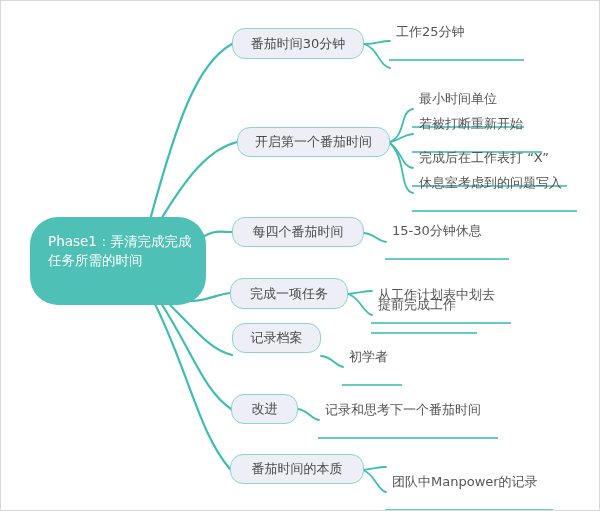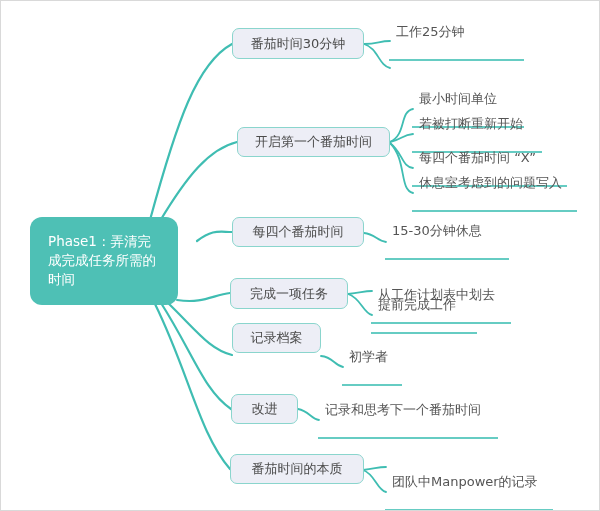--- a/index.html
+++ b/index.html
@@ -1,27 +1,27 @@
 <!DOCTYPE html>
 <html style="--teal: #4EC0B5; --box-fill: #EDEEF6; --box-border: #8AD5CD; --box-text: #4B4B4B; --leaf-text: #555555; --underline: #66CCC3; --root-text: #FFFFFF;"><head>
 <meta charset="utf-8">
 <style>
   html,body{margin:0;padding:0;background:#fff;font-family:"DejaVu Sans","Liberation Sans",sans-serif;}
   #canvas{position:relative;width:598px;height:509px;border:1px solid #d9d9d9;background:#ffffff;overflow:hidden;}
   #wires{position:absolute;left:0;top:0;width:600px;height:511px;pointer-events:none;}
 
   .root{
-    position:absolute;left:29px;top:216px;width:148px;height:88px;box-sizing:border-box;
-    background:var(--teal);border-radius:12px;color:var(--root-text);
+    position:absolute;left:29px;top:216px;width:176px;height:88px;box-sizing:border-box;
+    background:var(--teal);border-radius:28px;color:var(--root-text);
     font-size:13.5px;line-height:19px;padding:15px 14px 0 18px;
     word-break:break-all;z-index:3;
   }
   .topic{
     position:absolute;box-sizing:border-box;z-index:3;
-    background:var(--box-fill);border:1.5px solid var(--box-border);border-radius:7px;
+    background:var(--box-fill);border:1.5px solid var(--box-border);border-radius:13px;
     color:var(--box-text);font-size:13px;
     display:flex;align-items:center;justify-content:center;white-space:nowrap;
   }
   .leaf{
     position:absolute;box-sizing:border-box;z-index:3;
     color:var(--leaf-text);font-size:13px;line-height:19px;
     padding:0 4px 18px 7px;border-bottom:2px solid var(--underline);
     white-space:nowrap;overflow:visible;
   }
 </style>
@@ -64,21 +64,21 @@
   <div class="topic" style="left:229px;top:277px;width:118px;height:31px">完成一项任务</div>
   <div class="topic" style="left:231px;top:216px;width:132px;height:30px">每四个番茄时间</div>
   <div class="topic" style="left:231px;top:322px;width:89px;height:30px">记录档案</div>
   <div class="topic" style="left:230px;top:393px;width:67px;height:30px">改进</div>
   <div class="topic" style="left:229px;top:453px;width:134px;height:30px">番茄时间的本质</div>
 
   <div class="leaf" style="left:388px;top:21px;width:135px">工作25分钟</div>
 
   <div class="leaf" style="left:411px;top:88px;width:112px">最小时间单位</div>
   <div class="leaf" style="left:411px;top:113px;width:130px">若被打断重新开始</div>
-  <div class="leaf" style="left:411px;top:147px;width:155px">每四个番茄时间 “X”</div>
+  <div class="leaf" style="left:411px;top:147px;width:155px">完成后在工作表打 “X”</div>
   <div class="leaf" style="left:411px;top:172px;width:165px">休息室考虑到的问题写入</div>
 
   <div class="leaf" style="left:384px;top:220px;width:124px">15-30分钟休息</div>
 
   <div class="leaf" style="left:370px;top:284px;width:140px">从工作计划表中划去</div>
   <div class="leaf" style="left:370px;top:294px;width:106px">提前完成工作</div>
 
   <div class="leaf" style="left:341px;top:346px;width:60px">初学者</div>
 
   <div class="leaf" style="left:317px;top:399px;width:180px">记录和思考下一个番茄时间</div>

